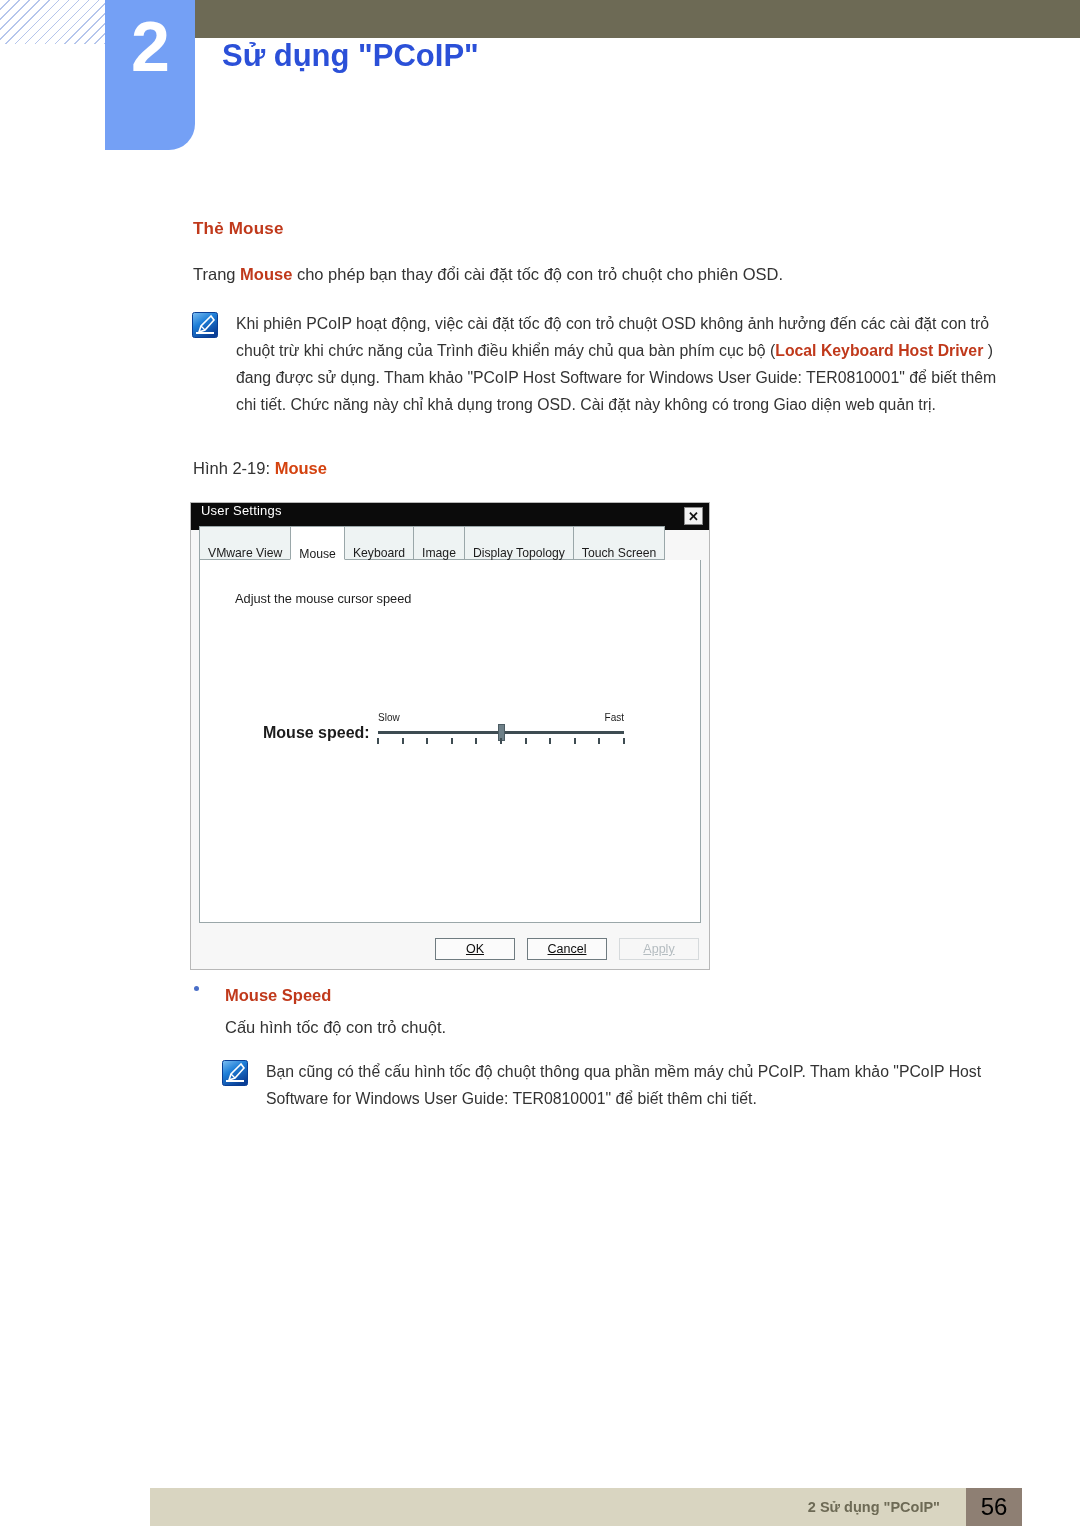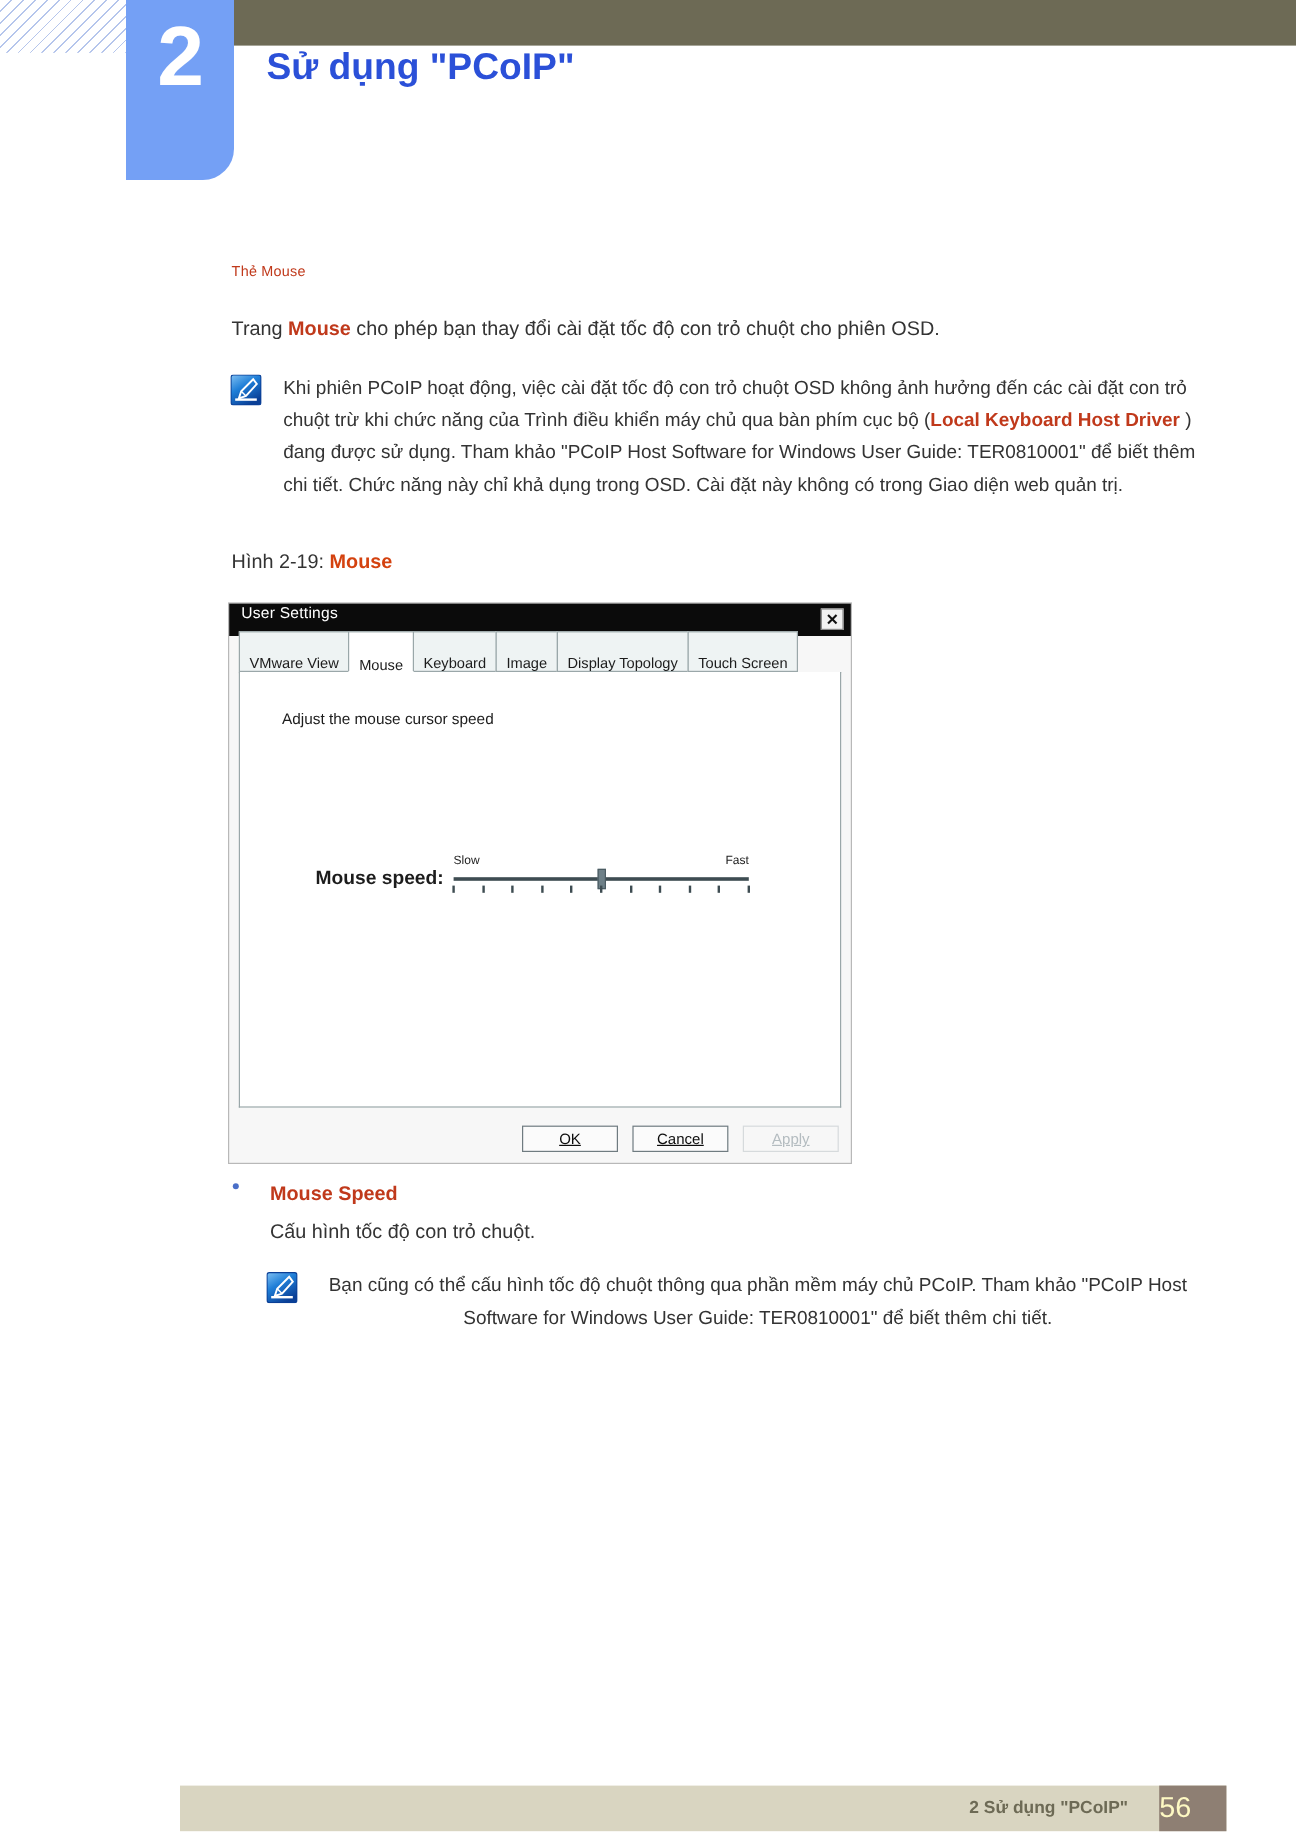--- a/index.html
+++ b/index.html
@@ -64,42 +64,42 @@
 
   
   .content {
     position: absolute;
     left: 0; top: 0;
     width: 1080px;
   }
   .section-head {
     position: absolute;
     left: 193px; top: 219px;
-    font-size: 12px;
-    font-weight: normal;
+    font-size: 17px;
+    font-weight: bold;
     color: #c0391b;
     letter-spacing: 0.2px;
   }
   .intro-line {
     position: absolute;
     left: 193px; top: 265px;
     font-size: 16.5px;
     color: #333333;
     white-space: nowrap;
   }
   .intro-line .hl { color: #c0391b; font-weight: bold; }
 
   
   .note {
     position: absolute;
     display: flex;
     align-items: flex-start;
   }
   .note-1 { left: 192px; top: 310px; width: 818px; }
-  .note-2 { left: 222px; top: 1058px; width: 775px; text-align: center; }
+  .note-2 { left: 222px; top: 1058px; width: 775px; }
 
   .note-icon {
     flex: 0 0 auto;
     width: 26px; height: 26px;
     margin-top: 2px;
     margin-right: 18px;
     position: relative;
   }
   .note-icon svg { display: block; }
 
@@ -310,22 +310,23 @@
     font-size: 14.5px;
     font-weight: bold;
     color: #6d6a55;
     white-space: nowrap;
   }
   .footer-page {
     position: absolute;
     right: 0; top: 0;
     width: 56px; height: 38px;
     background: #8e7f73;
-    color: #fef9c3;
+    color: #000000;
     font-size: 24px;
+    text-align: center;
     line-height: 38px;
   }
 </style>
 </head>
 <body>
 
 <div class="hatch-corner"></div>
 <div class="olive-bar"></div>
 <div class="chapter-tab">
   <div class="chapter-number">2</div>

